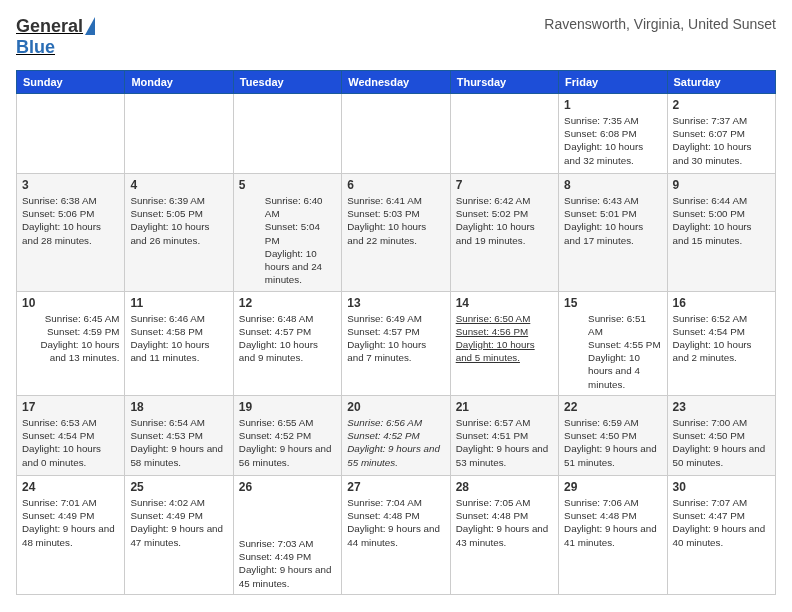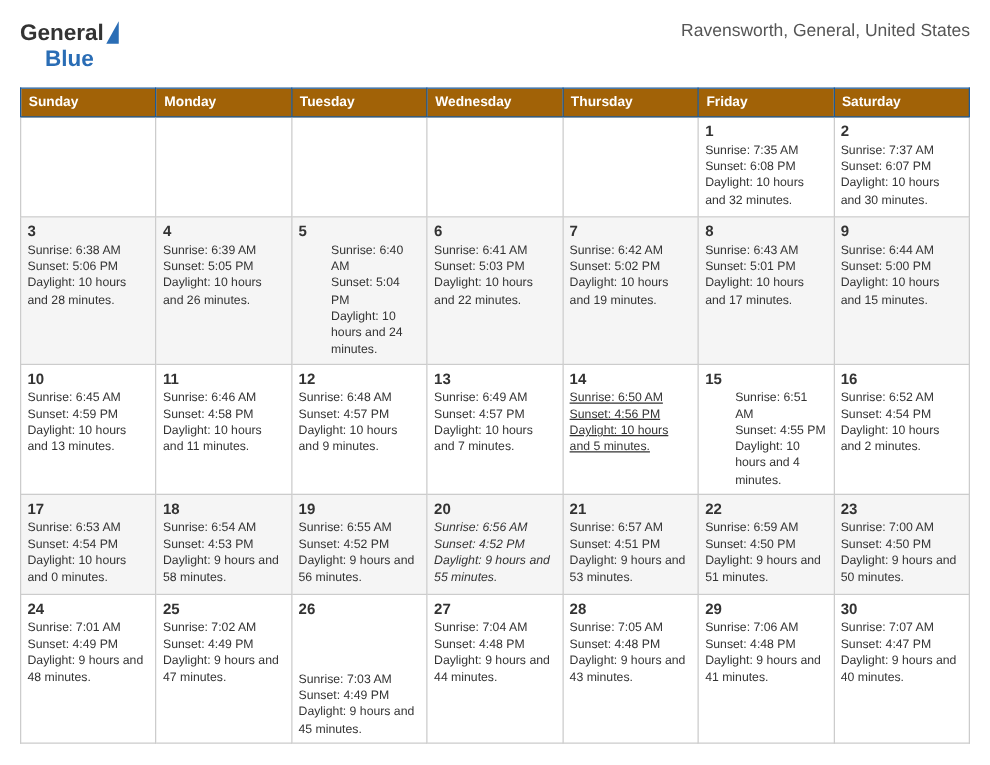--- a/index.html
+++ b/index.html
@@ -12,21 +12,22 @@
     }
     .header {
       display: flex;
       justify-content: space-between;
       align-items: flex-start;
       margin-bottom: 12px;
     }
     .logo {
       display: flex;
       flex-direction: column;
-      align-items: center;
+      align-items: flex-start;
+      text-decoration: underline;
     }
     .logo-text {
       display: flex;
       align-items: center;
     }
     .logo-general {
       font-size: 18px;
       font-weight: bold;
       color: #333;
     }
@@ -54,21 +55,21 @@
     .subtitle {
       font-size: 14px;
       color: #555;
     }
     table {
       width: 100%;
       border-collapse: collapse;
       font-size: 10.5px;
     }
     thead tr th {
-      background-color: #a16207;
+      background-color: #1d4ed8;
       color: #fff;
       text-align: left;
       padding: 5px 6px;
       font-size: 11px;
       font-weight: bold;
       border: 1px solid #1a5a9a;
     }
     tbody tr td {
       border: 1px solid #ccc;
       vertical-align: top;
@@ -101,21 +102,21 @@
 
 <div class="header">
   <div class="logo">
     <div class="logo-text">
       <span class="logo-general">General</span>
       <div class="logo-triangle"></div>
     </div>
     <span class="logo-blue">Blue</span>
   </div>
   <div class="title-block">
-    <div class="subtitle">Ravensworth, General, United States</div>
+    <div class="subtitle">Ravensworth, Virginia, United Sunset</div>
   </div>
 </div>
 
 <table>
   <thead>
     <tr>
     <th>Sunday</th>
         <th>Monday</th>
         <th>Tuesday</th>
         <th>Wednesday</th>
@@ -184,21 +185,21 @@
         <td>
           <div class="day-number">9</div>
           <div class="day-info" style="white-space: pre-line;">Sunrise: 6:44 AM
 Sunset: 5:00 PM
 Daylight: 10 hours and 15 minutes.</div>
         </td>
       </tr>
       <tr>
         <td>
           <div class="day-number">10</div>
-          <div class="day-info" style="white-space: pre-line;">Sunrise: 6:45 AM
+          <div class="day-info" style="white-space: pre-line; text-align: right;">Sunrise: 6:45 AM
 Sunset: 4:59 PM
 Daylight: 10 hours and 13 minutes.</div>
         </td>
         <td>
           <div class="day-number">11</div>
           <div class="day-info" style="white-space: pre-line;">Sunrise: 6:46 AM
 Sunset: 4:58 PM
 Daylight: 10 hours and 11 minutes.</div>
         </td>
         <td>
@@ -278,21 +279,21 @@
       </tr>
       <tr>
         <td>
           <div class="day-number">24</div>
           <div class="day-info" style="white-space: pre-line;">Sunrise: 7:01 AM
 Sunset: 4:49 PM
 Daylight: 9 hours and 48 minutes.</div>
         </td>
         <td>
           <div class="day-number">25</div>
-          <div class="day-info" style="white-space: pre-line;">Sunrise: 7:02 AM
+          <div class="day-info" style="white-space: pre-line;">Sunrise: 4:02 AM
 Sunset: 4:49 PM
 Daylight: 9 hours and 47 minutes.</div>
         </td>
         <td>
           <div class="day-number">26</div>
           <div class="day-info" style="white-space: pre-line; margin-top: 43px;">Sunrise: 7:03 AM
 Sunset: 4:49 PM
 Daylight: 9 hours and 45 minutes.</div>
         </td>
         <td>

